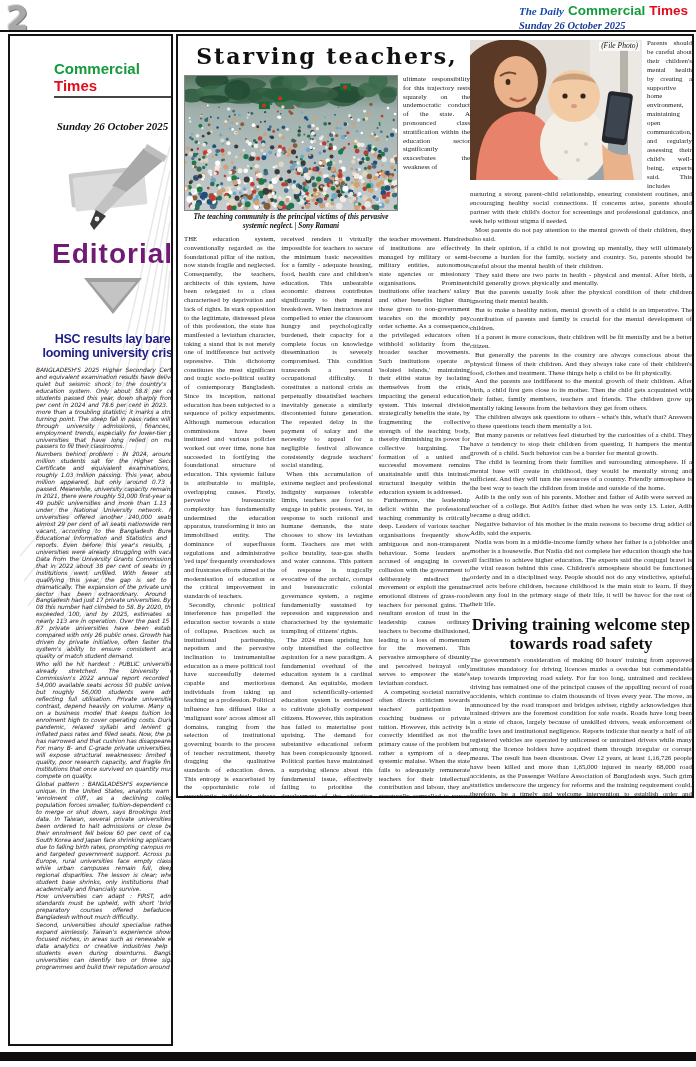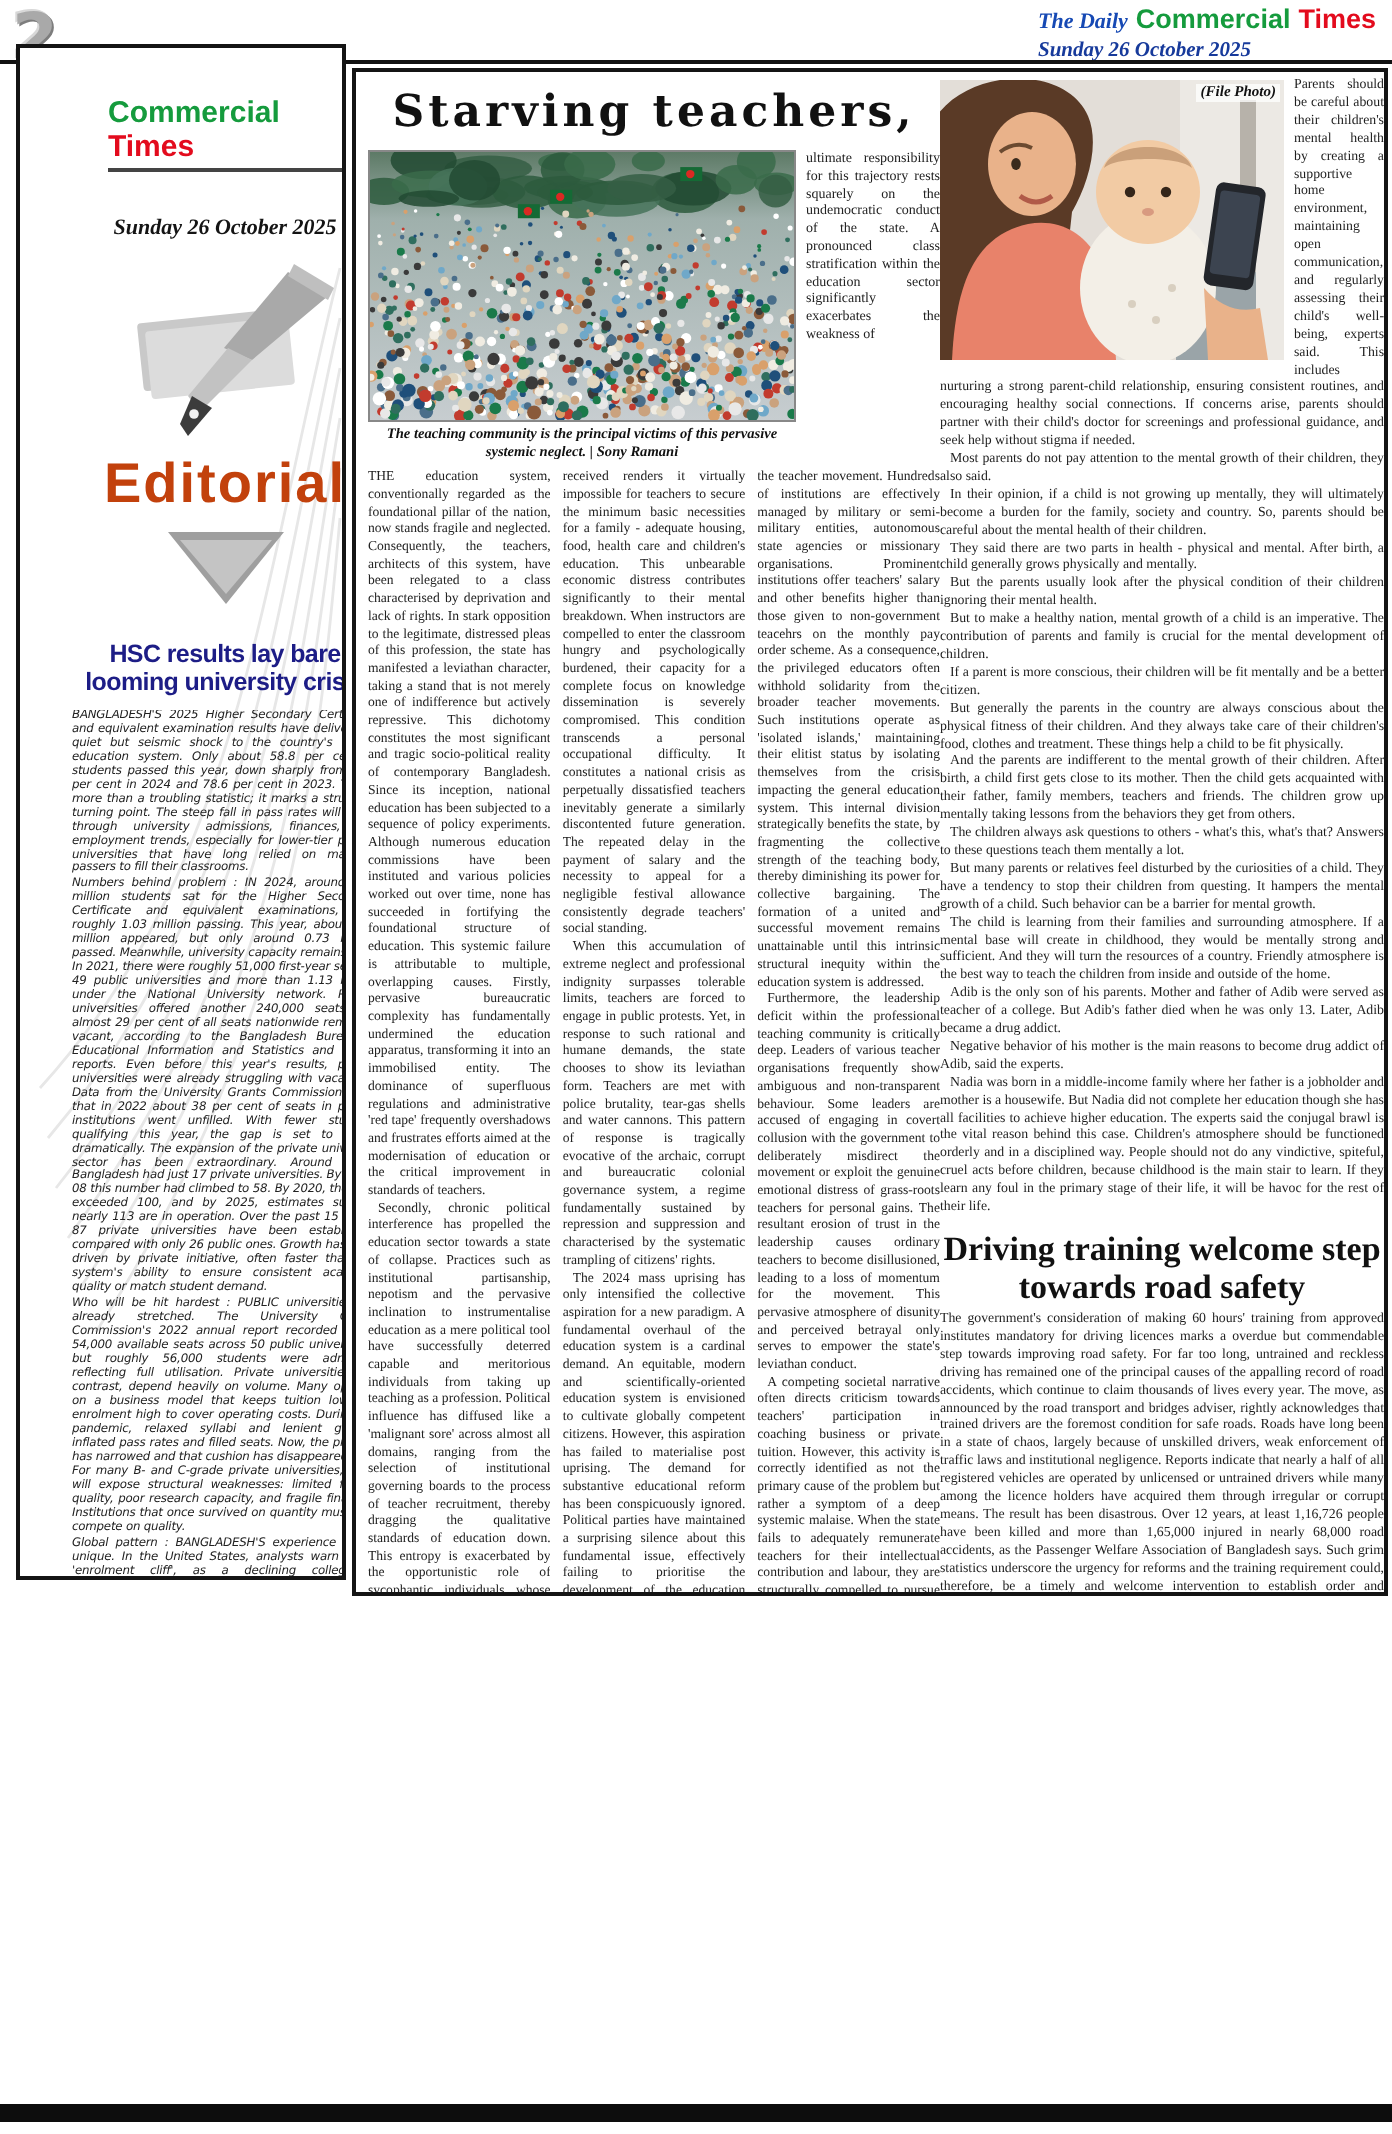--- a/index.html
+++ b/index.html
@@ -16,32 +16,32 @@
   .masthead{position:absolute;right:8px;top:3px;line-height:13px;}
   .mh-daily{font-family:"Liberation Serif",serif;font-style:italic;font-weight:bold;font-size:11px;color:#1649b4;}
   .mh-comm{font-family:"Liberation Sans",sans-serif;font-weight:bold;font-size:13.5px;color:#159b3d;}
   .mh-times{font-family:"Liberation Sans",sans-serif;font-weight:bold;font-size:13.5px;color:#e30b1d;}
   .mh-date{font-family:"Liberation Serif",serif;font-style:italic;font-weight:bold;font-size:10.5px;color:#173a9b;margin-top:1px;}
   .top-rule{position:absolute;left:0;top:30px;width:696px;height:2px;background:#111;}
   .bottom-bar{position:absolute;left:0;top:1052px;width:696px;height:9px;background:#0d0d0d;}
 
   
   .ed-box{
-    position:absolute;left:8px;top:22px;width:165px;height:768px;
+    position:absolute;left:8px;top:34px;width:165px;height:1012px;
     border:2px solid #141414;box-sizing:border-box;background:#fff;overflow:hidden;padding-left:44px;
   }
   .ed-swoosh{position:absolute;left:0;top:90px;pointer-events:none;}
   .ed-inner{position:relative;width:100%;height:100%;display:flex;flex-direction:column;align-items:center;}
   .ct-logo{margin-top:24px;font-family:"Liberation Sans",sans-serif;font-weight:bold;font-size:15px;
     border-bottom:2px solid #444;padding-bottom:2px;}
   .ct-green{color:#159b3d;}
   .ct-red{color:#e30b1d;}
   .ed-date{margin-top:22px;font-style:italic;font-weight:bold;font-size:11px;color:#141414;}
   .pen-wrap{margin-top:8px;height:96px;}
-  .ed-word{font-family:"Liberation Sans",sans-serif;font-weight:bold;font-size:28px;color:#c2410c;letter-spacing:1px;margin-top:2px;}
+  .ed-word{font-family:"Liberation Sans",sans-serif;font-weight:bold;font-size:28px;color:#701a75;letter-spacing:1px;margin-top:2px;}
   .arrow-wrap{margin-top:6px;height:40px;}
   .ed-head{margin-top:16px;text-align:center;font-family:"Liberation Sans",sans-serif;
     font-weight:bold;font-size:12.5px;line-height:14px;color:#1d1d86;letter-spacing:-.3px;width:155px;}
   .ed-body{margin-top:7px;width:153px;flex:1;overflow:hidden;
     font-family:"DejaVu Sans",sans-serif;font-style:italic;font-size:5.9px;line-height:6.95px;
     text-align:justify;letter-spacing:-.1px;color:#222;}
   .ed-body p{margin:0;}
   .ed-body p + p{margin-top:1px;}
 
   
@@ -65,21 +65,21 @@
   .mid-col p + p{text-indent:5px;}
 
   
   .right{position:absolute;left:292px;top:0;width:222px;height:1008px;overflow:hidden;}
   .par-head{margin-top:6px;text-align:center;font-weight:bold;font-size:14.5px;line-height:17px;color:#111;}
   .right-body{margin-top:3px;font-size:6.9px;line-height:8.9px;text-align:justify;color:#1e1e1e;}
   .right-body p{margin:0;text-indent:5px;}
   .right-body p.lead{text-indent:0;}
   .baby-wrap{float:left;width:172px;height:140px;margin:1px 5px 2px 0;position:relative;}
   .baby-frame{width:172px;height:140px;overflow:hidden;}
-  .file-photo{position:absolute;right:2px;top:2px;font-weight:bold;font-style:italic;
+  .file-photo{position:absolute;right:2px;top:2px;font-weight:normal;font-style:italic;
     font-size:7.5px;color:#111;background:rgba(255,255,255,.75);padding:0 2px;}
   .drv-head{clear:both;margin-top:6px;text-align:center;font-weight:bold;font-size:17px;line-height:19px;color:#111;}
 </style>
 </head>
 <body>
 
 <div class="page-num">2</div>
 <div class="masthead">
   <div>
     <span class="mh-daily">The Daily</span>

